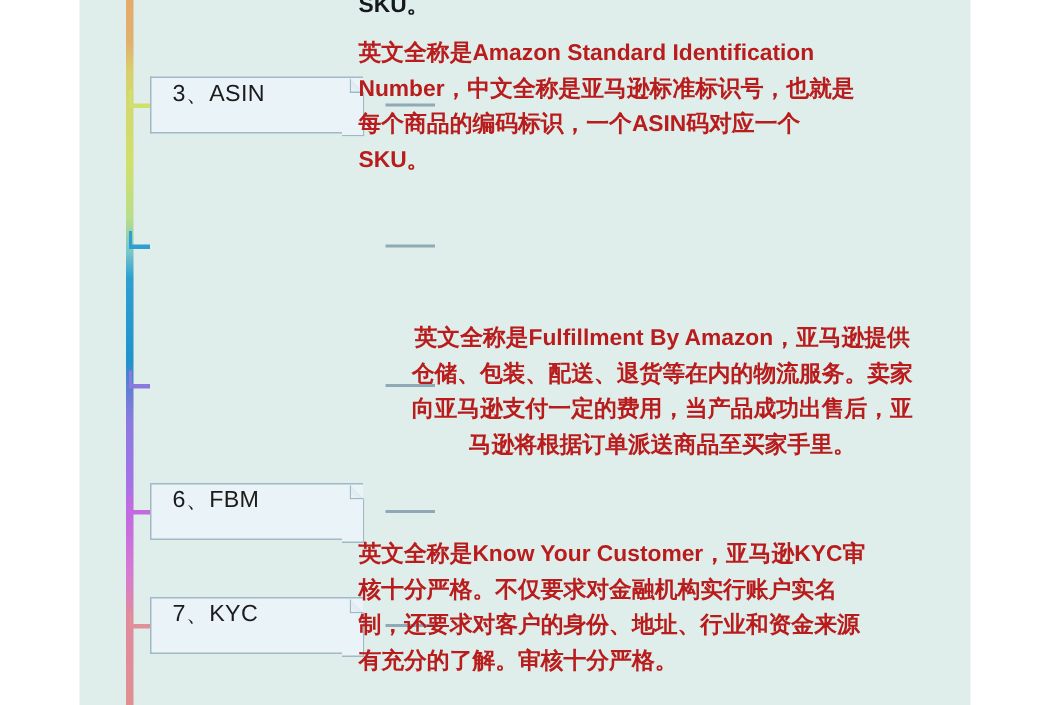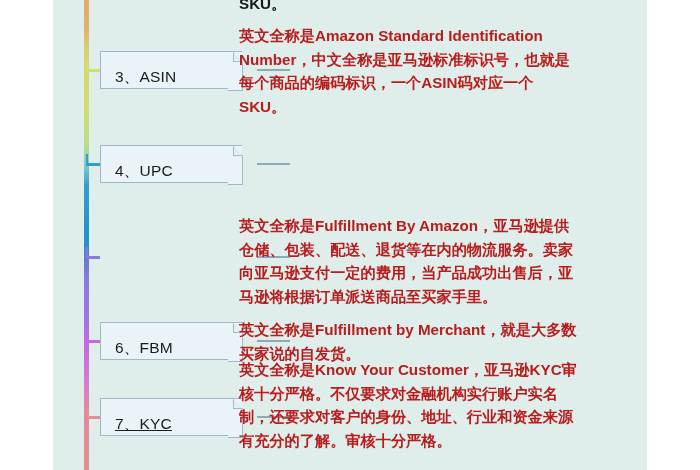--- a/index.html
+++ b/index.html
@@ -68,21 +68,21 @@
   
   .node {
     position: absolute;
     box-sizing: border-box;
     width: 142px;
     height: 38px;
     background: #eaf3f8;
     border: 1px solid #9fb9c6;
     border-right: none;
     display: flex;
-    align-items: flex-end;
+    align-items: flex-start;
     padding-left: 14px;
     color: #1b1b1b;
     font-size: 15.5px;
     letter-spacing: .2px;
   }
   .node .node-label { white-space: nowrap; }
   
   .node .fold-wrap {
     position: absolute;
     right: -1px;
@@ -157,47 +157,41 @@
       <span class="fold-wrap"></span>
     </div>
     <div class="node-lead" style="left:204px; top:69px; width:33px;"></div>
     <div class="para" style="top:24px;">英文全称是Amazon Standard Identification
 Number，中文全称是亚马逊标准标识号，也就是
 每个商品的编码标识，一个ASIN码对应一个
 SKU。</div>
 
     <div class="elbow" style="left:33px; top:163px; background:#2f9fd0; height:2.5px;"></div>
     <div class="elbow-stub" style="left:33px; top:154px; height:12px; background:#2f9fd0;"></div>
-    <div class="node" style="left:47px; top:145px;">
-      <span class="node-label">4、UPC</span>
-      <span class="fold-wrap"></span>
-    </div>
     <div class="node-lead" style="left:204px; top:163px; width:33px;"></div>
 
     <div class="elbow" style="left:33px; top:256px; background:#8a7ae0; height:2.5px;"></div>
     <div class="elbow-stub" style="left:33px; top:247px; height:12px; background:#8a7ae0;"></div>
     <div class="node-lead" style="left:204px; top:256px; width:33px;"></div>
-    <div class="para" style="top:214px;">英文全称是Fulfillment By Amazon，亚马逊提供
+    <div class="para" style="top:214px;text-align:center;">英文全称是Fulfillment By Amazon，亚马逊提供
 仓储、包装、配送、退货等在内的物流服务。卖家
 向亚马逊支付一定的费用，当产品成功出售后，亚
 马逊将根据订单派送商品至买家手里。</div>
 
     <div class="elbow" style="left:33px; top:340px; background:#c36ae0; height:2.5px;"></div>
     <div class="elbow-stub" style="left:33px; top:331px; height:12px; background:#c36ae0;"></div>
     <div class="node" style="left:47px; top:322px;">
       <span class="node-label">6、FBM</span>
       <span class="fold-wrap"></span>
     </div>
     <div class="node-lead" style="left:204px; top:340px; width:33px;"></div>
-    <div class="para" style="top:318px;">英文全称是Fulfillment by Merchant，就是大多数
-买家说的自发货。</div>
 
     <div class="elbow" style="left:33px; top:416px; background:#e09098; height:2.5px;"></div>
     <div class="elbow-stub" style="left:33px; top:407px; height:12px; background:#e09098;"></div>
-    <div class="node" style="left:47px; top:398px;text-decoration:underline;">
+    <div class="node" style="left:47px; top:398px;">
       <span class="node-label">7、KYC</span>
       <span class="fold-wrap"></span>
     </div>
     <div class="node-lead" style="left:204px; top:416px; width:33px;"></div>
     <div class="para" style="top:358px;">英文全称是Know Your Customer，亚马逊KYC审
 核十分严格。不仅要求对金融机构实行账户实名
 制，还要求对客户的身份、地址、行业和资金来源
 有充分的了解。审核十分严格。</div>
 
   </div>

